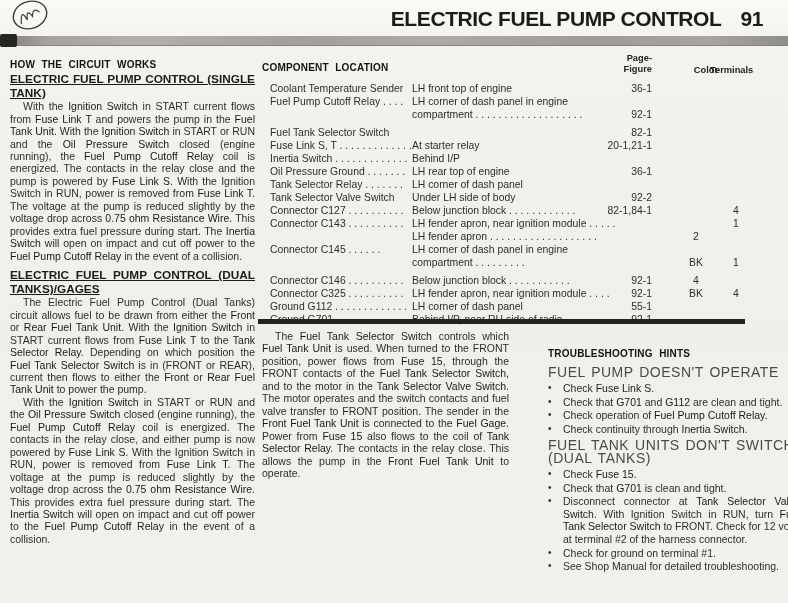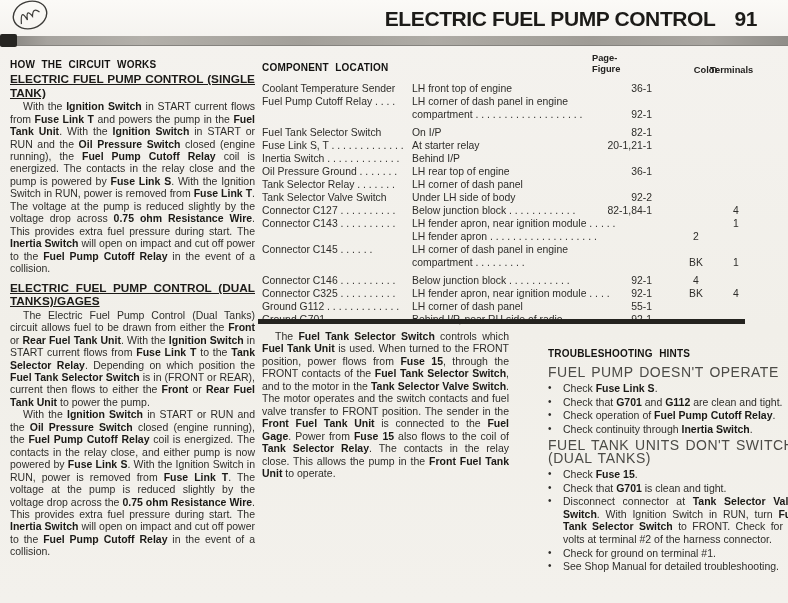--- a/index.html
+++ b/index.html
@@ -1,22 +1,22 @@
 <!DOCTYPE html>
 <html><head>
 <meta charset="utf-8">
 <style>
   html,body{margin:0;padding:0;}
   body{width:788px;height:603px;font-family:"Liberation Sans",sans-serif;-webkit-font-smoothing:antialiased;}
   .page{position:relative;width:788px;height:603px;overflow:hidden;color:#2e2d2a;
         background:linear-gradient(180deg,#fbfaf7 0%,#f4f2ee 7%,#f1efe9 55%,#f3f1ec 100%);}
-  b{font-weight:700;color:#1a1916;}
-
-  
-  .hdr-title{position:absolute;top:7px;right:31px;font-size:21px;font-weight:700;
+  b{font-weight:400;color:#1a1916;}
+
+  
+  .hdr-title{position:absolute;top:7px;right:25px;font-size:21px;font-weight:700;
              letter-spacing:-0.4px;color:#1c1b18;white-space:nowrap;margin-left:16px;}
   .hdr-title .pgnum{margin-left:19px;}
   .logo{position:absolute;left:6px;top:-7px;}
   .scan-band{position:absolute;left:0;top:36px;width:788px;height:9px;
              background:linear-gradient(90deg,#807e7a 0%,#a6a39e 6%,#b3b0aa 18%,#a3a09a 38%,#aeaba5 55%,#9f9c96 75%,#a8a5a0 90%,#8f8d88 100%);
              border-bottom:1px solid #85837f;}
   .band-blob{position:absolute;left:0;top:-2px;width:17px;height:13px;background:#262522;border-radius:2px;}
 
   
   .h1{font-size:10px;font-weight:700;color:#141311;letter-spacing:0.2px;word-spacing:3.5px;margin:0 0 3px 0;}
@@ -24,27 +24,27 @@
   .body-p{font-size:10.5px;line-height:12.45px;text-align:justify;text-indent:13px;margin:0;}
 
   
   .col-left{position:absolute;left:10px;top:59px;width:245px;}
   .col-left .subhead.second{margin-top:7px;}
 
   
   .comp-loc{position:absolute;left:262px;top:56px;width:500px;font-size:10.4px;}
   .comp-loc .h1{position:absolute;left:0;top:6px;}
   .th{position:absolute;font-size:9.3px;font-weight:700;color:#232220;line-height:10.5px;}
-  .th-pf{left:330px;top:-3px;width:60px;}
+  .th-pf{left:330px;top:-3px;width:60px;text-align:right;}
   .th-color{left:424px;top:9px;width:40px;text-align:center;}
   .th-term{left:448px;top:9px;width:52px;text-align:left;}
   #comp-rows{margin-top:26px;}
   .row{position:relative;line-height:13px;min-height:13px;color:#2e2d2a;}
   .row.gap{margin-bottom:5px;}
-  .c-name{position:absolute;left:0;top:0;width:148px;white-space:nowrap;overflow:hidden;}
+  .c-name{position:absolute;left:8px;top:0;width:148px;white-space:nowrap;overflow:hidden;}
   .c-loc{display:block;margin-left:150px;white-space:nowrap;}
   .row.wrap .c-loc{white-space:normal;width:215px;}
   .c-page{position:absolute;left:330px;bottom:0;width:60px;text-align:right;}
   .c-color{position:absolute;left:414px;bottom:0;width:40px;text-align:center;}
   .c-term{position:absolute;left:448px;bottom:0;width:52px;text-align:center;}
 
   
   .divider-bar{position:absolute;left:258px;top:319px;width:487px;height:5px;background:#24231f;}
 
   
@@ -106,21 +106,20 @@
   <div class="row wrap gap">
     <span class="c-name">Fuel Pump Cutoff Relay . . . .</span>
     <span class="c-loc">LH corner of dash panel in engine compartment . . . . . . . . . . . . . . . . . . .</span>
     <span class="c-page">92-1</span>
     <span class="c-color"></span>
     <span class="c-term"></span>
   </div>
 
   <div class="row">
     <span class="c-name">Fuel Tank Selector Switch</span>
-    <span class="c-loc">On I/P</span>
     <span class="c-page">82-1</span>
     <span class="c-color"></span>
     <span class="c-term"></span>
   </div>
 
   <div class="row">
     <span class="c-name">Fuse Link S, T . . . . . . . . . . . . .</span>
     <span class="c-loc">At starter relay</span>
     <span class="c-page">20-1,21-1</span>
     <span class="c-color"></span>

